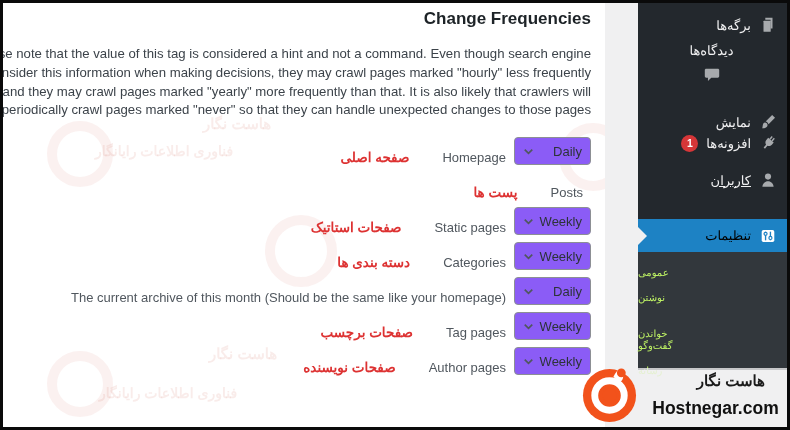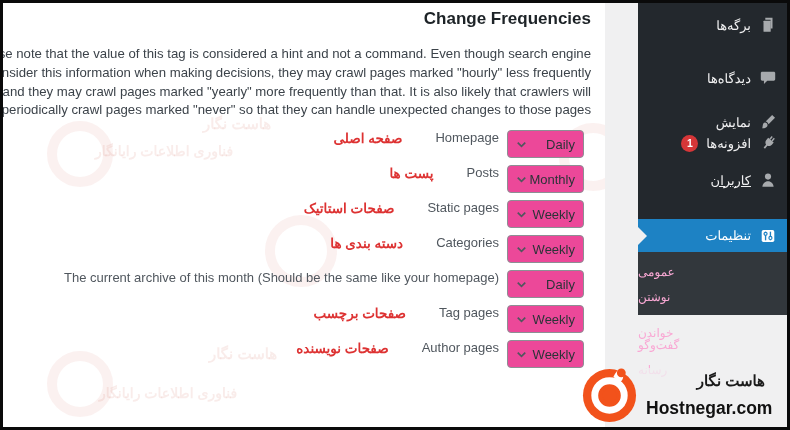--- a/index.html
+++ b/index.html
@@ -4,52 +4,52 @@
 <style>
   html,body{margin:0;padding:0;background:#fff;font-family:"Liberation Sans",sans-serif;}
   #frame{position:relative;width:784px;height:424px;border:3px solid #0a0a0a;overflow:hidden;background:#f0f0f1;}
 
   
   .content{position:absolute;left:0;top:0;width:602px;height:424px;background:#fff;overflow:hidden;}
   .page-title{position:absolute;top:6px;right:14px;font-size:17px;font-weight:bold;color:#1d2327;white-space:nowrap;}
   .desc{position:absolute;top:42px;left:0;right:14px;}
   .desc-line{direction:rtl;text-align:right;white-space:nowrap;font-size:13.2px;line-height:18.8px;color:#3c434a;}
   .rows{position:absolute;top:127px;left:0;right:0;}
-  .freq-row{height:35px;display:flex;align-items:flex-start;justify-content:flex-end;padding-right:21px;}
+  .freq-row{height:35px;display:flex;align-items:flex-end;justify-content:flex-end;padding-right:14px;}
   .fa-label{color:#dd3232;font-weight:bold;font-size:13.5px;margin-right:33px;direction:rtl;white-space:nowrap;}
   .fa-label:empty{display:none;}
   .en-label{color:#50575e;font-size:13px;margin-right:8px;white-space:nowrap;direction:ltr;}
-  .freq-select{width:77px;height:28px;background:#ec4899;border:1px solid #8c8f94;border-radius:4px;
+  .freq-select{width:77px;height:28px;background:#8b5cf6;border:1px solid #8c8f94;border-radius:4px;
     display:flex;align-items:center;box-sizing:border-box;padding:0 8px 0 6px;cursor:pointer;}
   .freq-select .chev{display:flex;align-items:center;}
   .freq-select .val{flex:1;text-align:right;font-size:13px;color:#2c3338;}
 
   
   .wm-ghost{position:absolute;color:rgba(214,120,105,0.14);font-weight:bold;pointer-events:none;direction:rtl;white-space:nowrap;}
   .wm-ghost-circle{position:absolute;border:10px solid rgba(214,120,105,0.10);border-radius:50%;pointer-events:none;}
 
   
-  .sidebar{position:absolute;left:635px;top:0;width:149px;height:312px;background:#23282d;}
+  .sidebar{position:absolute;left:635px;top:0;width:149px;height:367px;background:#23282d;}
   .side-item{position:absolute;left:0;right:0;height:34px;display:flex;align-items:center;justify-content:flex-end;
     gap:8px;padding:0 10px 0 8px;color:#f0f0f1;font-size:13px;cursor:pointer;}
   .side-item .label{white-space:nowrap;direction:rtl;}
   .side-item svg{flex:0 0 auto;}
   .badge{min-width:17px;height:17px;border-radius:50%;background:#d63638;color:#fff;font-size:10.5px;font-weight:bold;
     display:flex;align-items:center;justify-content:center;padding:0 1px;box-sizing:border-box;}
-  .side-item.active{background:#1d82c4;color:#ffffff;height:33px;}
+  .side-item.active{background:#1d82c4;color:#000000;height:33px;}
   .side-item.active::before{content:"";position:absolute;left:0;top:50%;transform:translateY(-50%);
     border-top:9px solid transparent;border-bottom:9px solid transparent;border-left:9px solid #f0f0f1;}
   .submenu{position:absolute;left:0;right:0;top:249px;bottom:0;background:#32373c;}
   .sub-item{position:absolute;left:0;right:0;height:22px;display:flex;align-items:center;justify-content:flex-end;
-    padding-right:6px;color:#f9a8d4;font-size:12px;cursor:pointer;direction:rtl;}
+    padding-right:6px;color:#bef264;font-size:10px;cursor:pointer;direction:rtl;}
 
   
   .wm-box{position:absolute;left:635px;top:365px;width:149px;height:59px;background:rgba(240,240,241,0.78);z-index:3;}
   .wm-fa{position:absolute;top:4px;right:22px;font-size:15px;font-weight:bold;color:#1a1a1a;direction:rtl;white-space:nowrap;}
-  .wm-en{position:absolute;bottom:8px;left:8px;right:2px;font-size:17.5px;font-weight:bold;color:#111;white-space:nowrap;}
+  .wm-en{position:absolute;bottom:8px;left:8px;right:2px;text-align:center;font-size:17.5px;font-weight:bold;color:#111;white-space:nowrap;}
   .logo{position:absolute;left:577px;top:362px;width:59px;height:59px;z-index:4;}
 </style>
 </head>
 <body>
 
 <div id="frame">
 
   <div class="content">
 
     <div class="wm-ghost-circle" style="width:46px;height:46px;left:44px;top:118px;"></div>
@@ -81,28 +81,20 @@
                 <polyline points="4,6 8,10 12,6" fill="none" stroke="#50575e" stroke-width="1.8"></polyline>
               </svg>
             </span>
           <span class="val">Daily</span>
         </div>
       </div>
 
       <div class="freq-row">
         <span class="fa-label">پست ها</span>
         <span class="en-label">Posts</span>
-        <div class="freq-select">
-          <span class="chev">
-              <svg width="15" height="15" viewBox="0 0 16 16">
-                <polyline points="4,6 8,10 12,6" fill="none" stroke="#50575e" stroke-width="1.8"></polyline>
-              </svg>
-            </span>
-          <span class="val">Monthly</span>
-        </div>
       </div>
 
       <div class="freq-row">
         <span class="fa-label">صفحات استاتیک</span>
         <span class="en-label">Static pages</span>
         <div class="freq-select">
           <span class="chev">
               <svg width="15" height="15" viewBox="0 0 16 16">
                 <polyline points="4,6 8,10 12,6" fill="none" stroke="#50575e" stroke-width="1.8"></polyline>
               </svg>
@@ -170,21 +162,21 @@
   <div class="sidebar">
 
     <div class="side-item" style="top:5px;">
       <span class="label">برگه‌ها</span>
       <svg width="18" height="18" viewBox="0 0 20 20">
           <path fill="#a7aaad" d="M7 2h8v12h-2.2V4.2H7z"></path>
           <rect fill="#a7aaad" x="5" y="5.2" width="8" height="12.3" rx="0.6"></rect>
         </svg>
     </div>
 
-    <div class="side-item" style="top:58px;">
+    <div class="side-item" style="top:47px;flex-direction:column;">
       <span class="label">دیدگاه‌ها</span>
       <svg width="18" height="18" viewBox="0 0 20 20">
           <path fill="#a7aaad" d="M3.5 3h13c.8 0 1.5.7 1.5 1.5v7c0 .8-.7 1.5-1.5 1.5H9.2l-3.7 3.6V13H3.5C2.7 13 2 12.3 2 11.5v-7C2 3.7 2.7 3 3.5 3z"></path>
         </svg>
     </div>
 
     <div class="side-item" style="top:102px;">
       <span class="label">نمایش</span>
       <svg width="18" height="18" viewBox="0 0 20 20">
           <path fill="#a7aaad" d="M14.6 2.2l3.2 3.2-7.2 7.2c-.3-1.5-1.7-2.9-3.2-3.2l7.2-7.2zM6.6 10.6c1.6 0 2.9 1.3 2.9 2.9 0 2.2-2.5 3.5-6 3.5.7-1.1.4-2.5.9-4.1.4-1.3 1.1-2.3 2.2-2.3z"></path>

